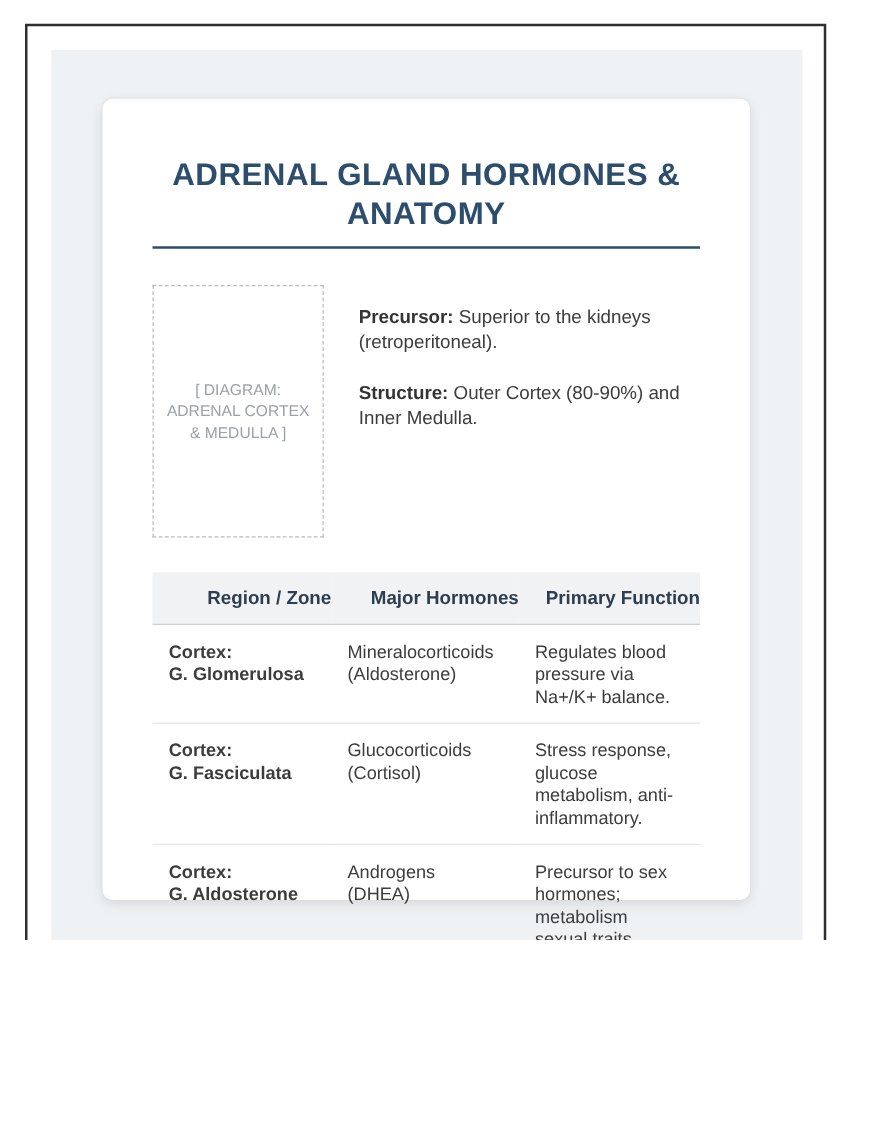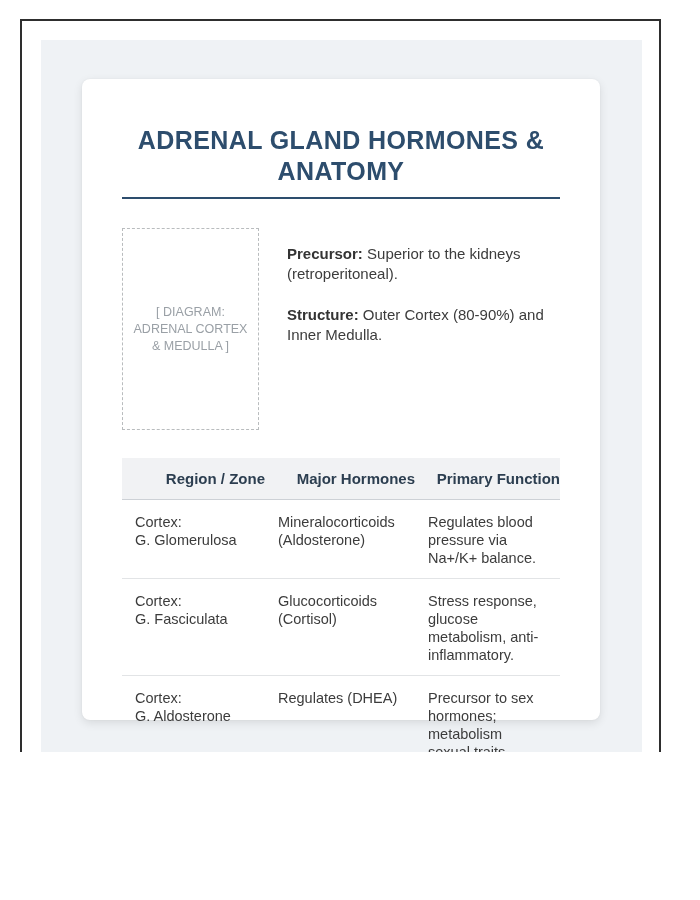--- a/index.html
+++ b/index.html
@@ -123,21 +123,21 @@
 
   .hormone-table td {
     vertical-align: top;
     padding: 13px 13px 11px 13px;
     font-size: 14.5px;
     line-height: 18px;
     color: #3c3c3c;
     border-bottom: 1px solid #e2e4e6;
   }
 
-  .zone-cell { font-weight: 400; color: #de4a3c; }
+  .zone-cell { font-weight: 700; color: #de4a3c; }
   .zone-cell span { display: block; }
 </style>
 </head>
 <body>
 
 <div class="screen">
   <div class="clip">
 
     <div class="frame"></div>
     <div class="panel"></div>
@@ -187,21 +187,21 @@
               <span>G. Fasciculata</span>
             </td>
             <td>Glucocorticoids (Cortisol)</td>
             <td>Stress response, glucose metabolism, anti-inflammatory.</td>
           </tr>
           <tr>
             <td class="zone-cell">
               <span>Cortex:</span>
               <span>G. Aldosterone</span>
             </td>
-            <td>Regulates (DHEA)</td>
+            <td>Androgens (DHEA)</td>
             <td>Precursor to sex hormones; metabolism sexual traits.</td>
           </tr>
           <tr>
             <td class="zone-cell">
 
               <span></span>
             </td>
             <td>Catecholamines</td>
             <td>"Fight or Flight"</td>
           </tr>

